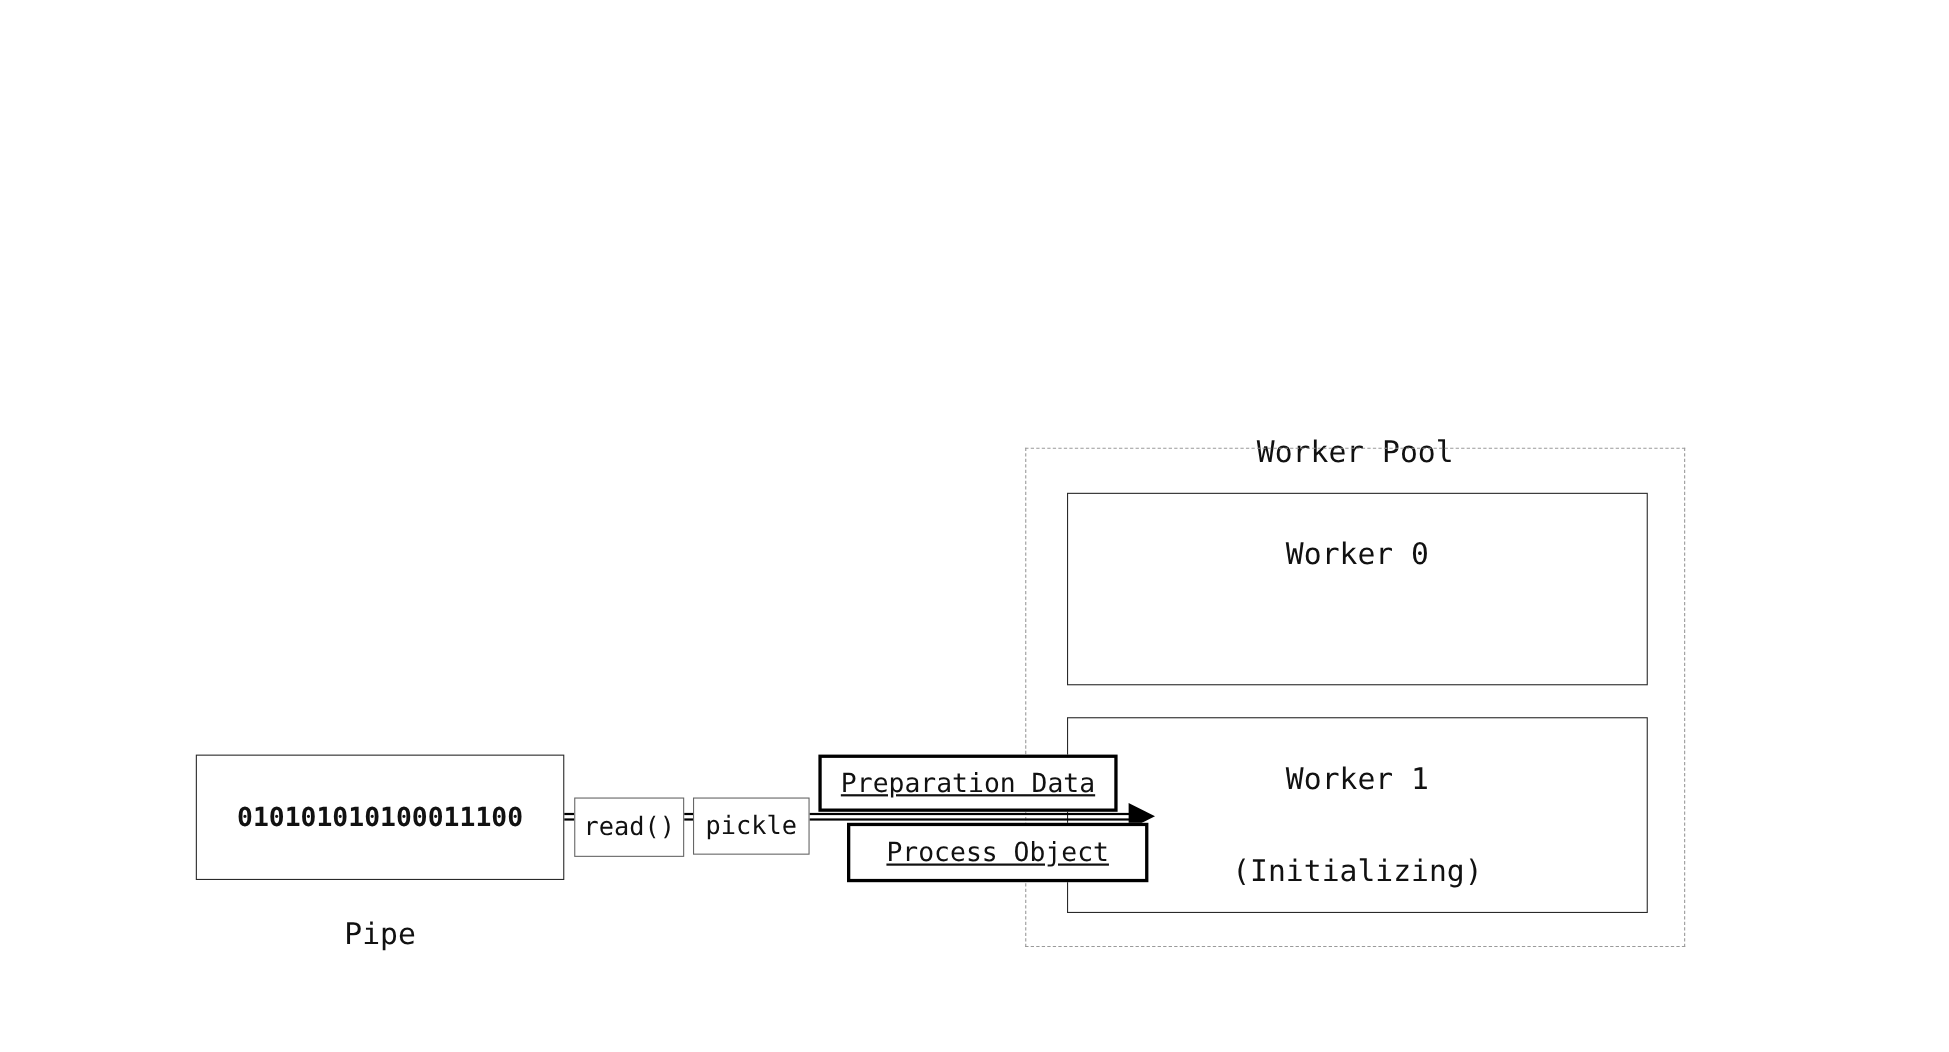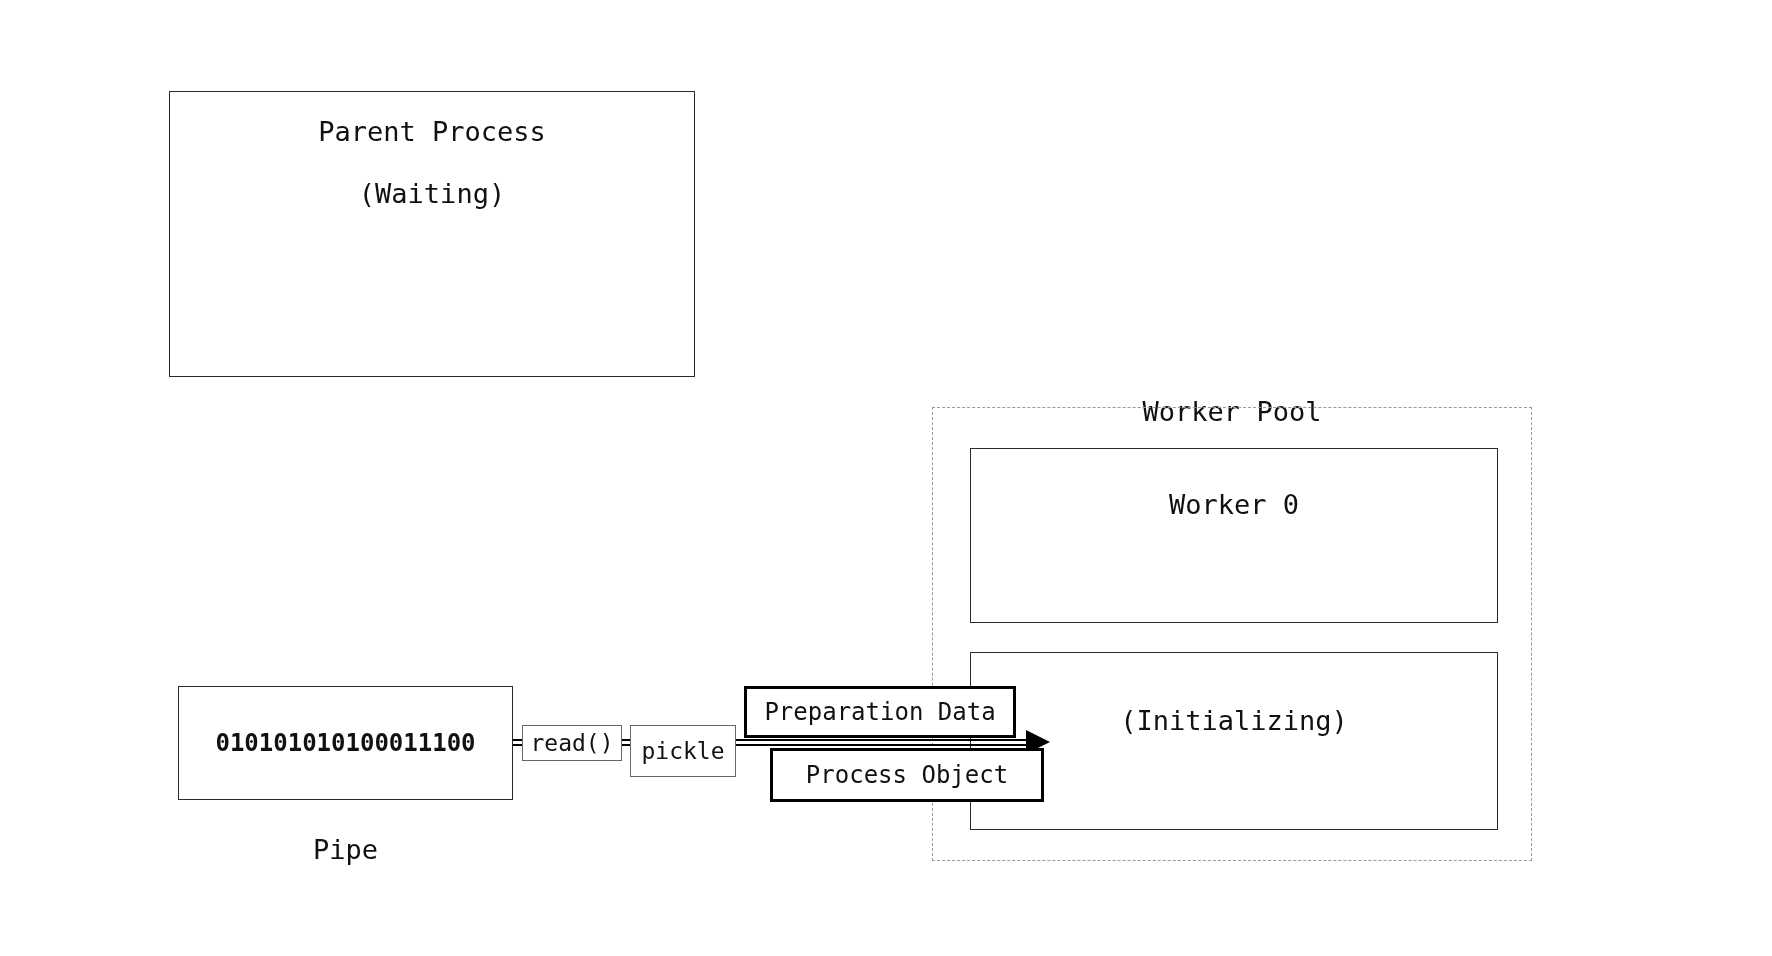--- a/index.html
+++ b/index.html
@@ -97,54 +97,52 @@
   
   .chip {
     position: absolute;
     box-sizing: border-box;
     background: #ffffff;
     border: 1.6px solid #666666;
     display: flex; align-items: center; justify-content: center;
     font-size: 23px;
     z-index: 3;
   }
-  .read-chip   { left: 522px; top: 725px; width: 100px; height: 36px; }
+  .read-chip   { left: 522px; top: 725px; width: 100px; height: 54px; }
   .pickle-chip { left: 630px; top: 725px; width: 106px; height: 52px; }
 
   
   .payload {
     position: absolute;
     box-sizing: border-box;
     background: #ffffff;
     border: 3px solid #000000;
     display: flex; align-items: center; justify-content: center;
     font-size: 24px;
     z-index: 3;
+    text-decoration: underline;
   }
   .payload-top    { left: 744px; top: 686px; width: 272px; height: 52px; }
   .payload-bottom { left: 744px; top: 748px; width: 274px; height: 54px; margin-left: 26px; }
 </style>
 </head>
 <body>
 
 <div class="canvas">
 
-  <div class="node parent-box">
-    <div class="title">Parent Process</div>
-    <div class="status">(Waiting)</div>
-  </div>
 
   <div class="pool-label">Worker Pool</div>
   <div class="pool-box"></div>
 
   <div class="node worker0-box">
     <div class="title">Worker 0</div>
   </div>
 
   <div class="node worker1-box">
+    <div class="title">Worker 1</div>
     <div class="status">(Initializing)</div>
   </div>
 
   <div class="node pipe-box">
     <span>010101010100011100</span>
   </div>
   <div class="pipe-label">Pipe</div>
 
   <div class="arrow-shaft"></div>
   <div class="arrow-head"></div>

